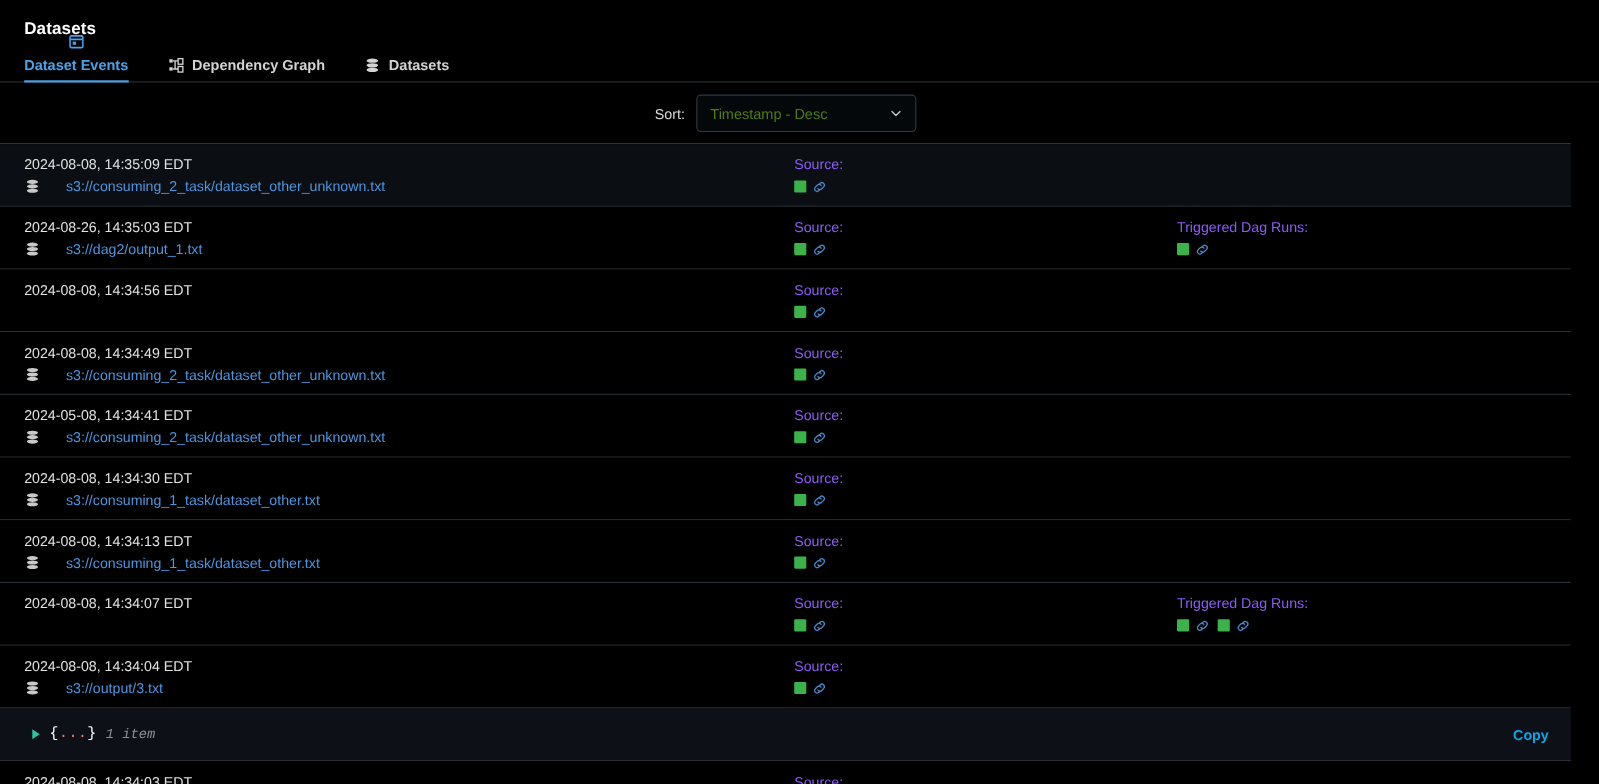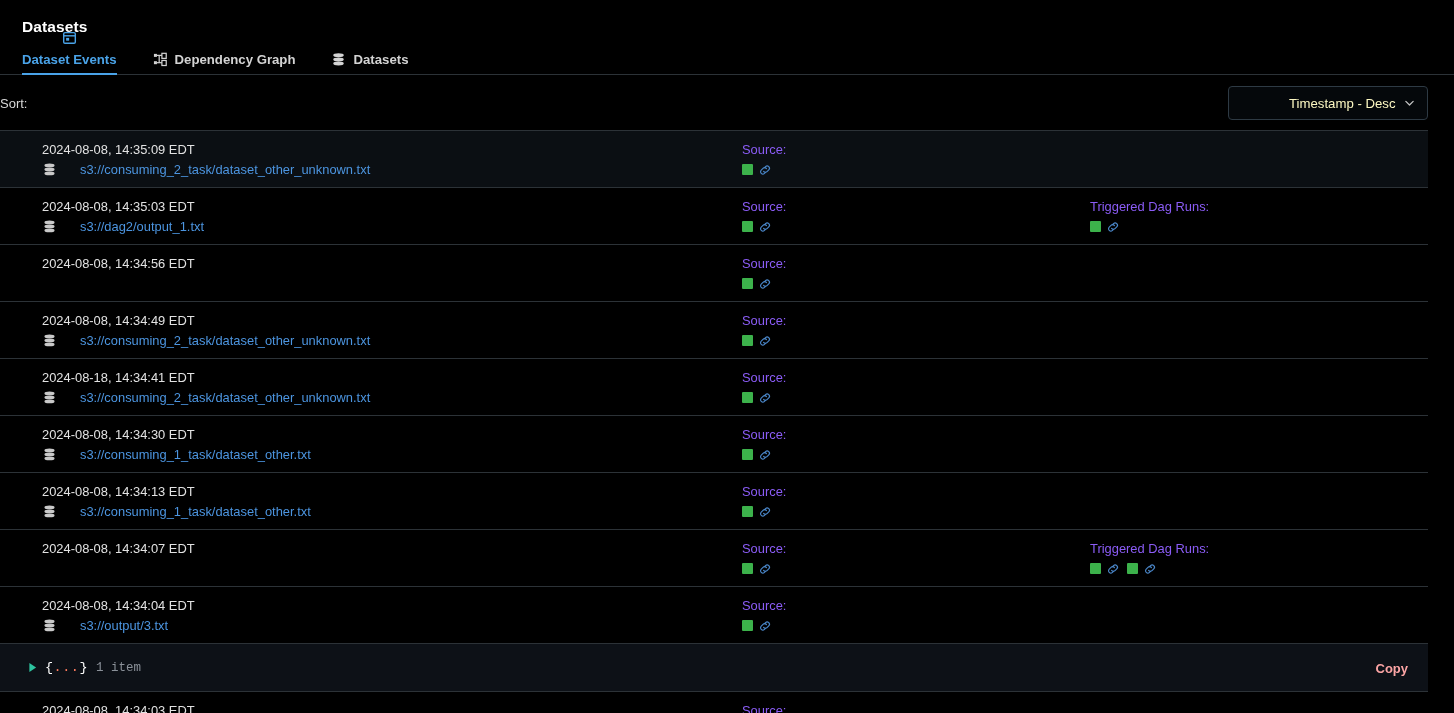--- a/index.html
+++ b/index.html
@@ -58,39 +58,39 @@
     left: 0; right: 14px; bottom: 0;
     height: 2px;
     background: #4aa3e8;
     z-index: 2;
   }
   .tab-icon { display: inline-flex; align-items: center; justify-content: center; width: 15px; height: 15px; flex: none; }
 
   
   .toolbar {
     display: flex;
-    justify-content: space-between;
+    justify-content: center;
     align-items: center;
     gap: 10px;
     padding: 11px 26px 10px 0;
     background: #000000;
   }
   .sort-label { font-size: 13px; color: #d8d8d8; }
   .sort-select {
     position: relative;
     width: 200px; height: 34px;
     border: 1px solid #2e3a44;
     border-radius: 4px;
     background: #05080b;
     display: flex;
     align-items: center;
     padding: 0 12px;
     cursor: pointer;
   }
-  .sort-value { font-size: 13.2px; color: #fef9c3; margin-left: 48px; }
+  .sort-value { font-size: 13.2px; color: #4d7c0f; }
   .sort-caret {
     position: absolute; right: 11px; top: 50%;
     transform: translateY(-50%);
     display: flex;
   }
 
   
   .events-list {
     width: 1428px;
     border-top: 1px solid #2c3237;
@@ -99,21 +99,21 @@
   .event-row {
     position: relative;
     display: flex;
     align-items: flex-start;
     min-height: 50px;
     padding: 9px 0 8px 22px;
     border-bottom: 1px solid #2c3237;
     background: #000000;
   }
   .event-row.hovered { background: #0b0f13; }
-  .col-main { width: 700px; flex: none; margin-left: 20px; }
+  .col-main { width: 700px; flex: none; }
   .col-source { width: 348px; flex: none; }
   .col-triggered { flex: 1; }
 
   .event-time {
     font-size: 12.9px;
     color: #e2e2e2;
     line-height: 19px;
     margin-bottom: 1px;
   }
   .uri-line {
@@ -158,29 +158,30 @@
     font-family: "Liberation Mono", monospace;
     font-size: 13.5px;
     color: #ffffff;
     letter-spacing: 0.5px;
     cursor: pointer;
   }
   .json-braces .dot { color: #ff7b5e; }
   .json-count {
     font-family: "Liberation Mono", monospace;
     font-size: 12.5px;
+    font-style: italic;
     color: #8b9199;
   }
   .copy-btn {
     position: absolute;
     right: 20px; top: 50%;
     transform: translateY(-50%);
     font-size: 13px;
     font-weight: bold;
-    color: #fca5a5;
+    color: #0ea5e9;
     background: transparent;
     border: none;
     cursor: pointer;
     font-family: "Liberation Sans", sans-serif;
   }
 </style>
 </head>
 <body>
 
 <div class="page-header">
@@ -265,21 +266,21 @@
                 <path d="M9.6 6.4a2.6 2.6 0 0 0-3.9-.3l-2 2a2.6 2.6 0 0 0 3.7 3.7l1.1-1.1"></path>
               </svg>
             </span>
           </span>
         </div>
       </div>
       <div class="col-triggered"></div>
     </div>
     <div class="event-row">
       <div class="col-main">
-        <div class="event-time">2024-08-08, 14:35:03 EDT</div>
+        <div class="event-time">2024-08-26, 14:35:03 EDT</div>
         <div class="uri-line">
           <span class="db-icon">
             <svg width="15" height="15" viewBox="0 0 16 16" fill="#c9c9c9">
               <ellipse cx="8" cy="3.6" rx="5.4" ry="2"></ellipse>
               <ellipse cx="8" cy="7.9" rx="5.4" ry="2"></ellipse>
               <ellipse cx="8" cy="12.2" rx="5.4" ry="2"></ellipse>
             </svg>
           </span>
           <a class="uri-link" href="#">s3://dag2/output_1.txt</a>
         </div>
@@ -358,21 +359,21 @@
                 <path d="M9.6 6.4a2.6 2.6 0 0 0-3.9-.3l-2 2a2.6 2.6 0 0 0 3.7 3.7l1.1-1.1"></path>
               </svg>
             </span>
           </span>
         </div>
       </div>
       <div class="col-triggered"></div>
     </div>
     <div class="event-row">
       <div class="col-main">
-        <div class="event-time">2024-08-18, 14:34:41 EDT</div>
+        <div class="event-time">2024-05-08, 14:34:41 EDT</div>
         <div class="uri-line">
           <span class="db-icon">
             <svg width="15" height="15" viewBox="0 0 16 16" fill="#c9c9c9">
               <ellipse cx="8" cy="3.6" rx="5.4" ry="2"></ellipse>
               <ellipse cx="8" cy="7.9" rx="5.4" ry="2"></ellipse>
               <ellipse cx="8" cy="12.2" rx="5.4" ry="2"></ellipse>
             </svg>
           </span>
           <a class="uri-link" href="#">s3://consuming_2_task/dataset_other_unknown.txt</a>
         </div>

